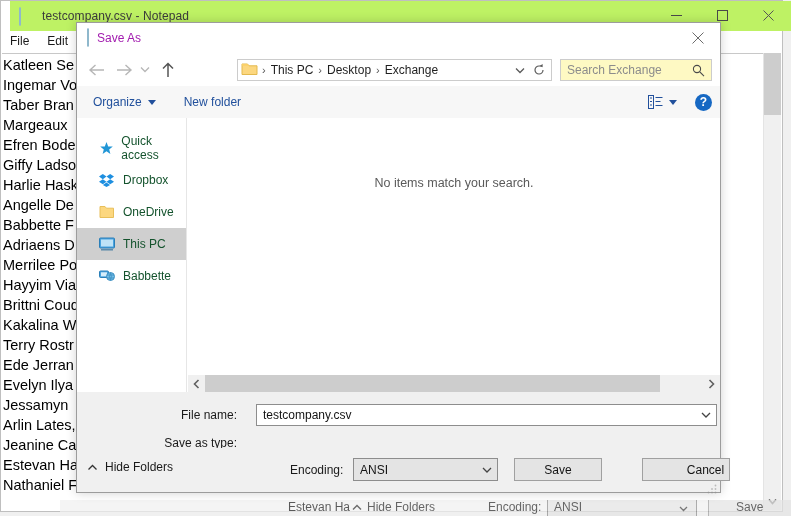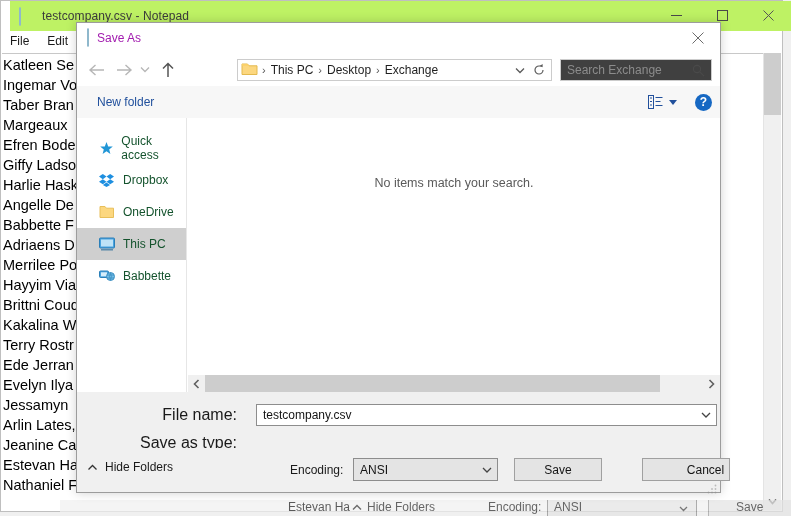--- a/index.html
+++ b/index.html
@@ -193,21 +193,21 @@
     position: absolute; right: 22px; top: 0; height: 20px;
     display: flex; align-items: center; padding: 0 4px;
   }
   #addr-refresh {
     position: absolute; right: 2px; top: 0; height: 20px;
     display: flex; align-items: center; padding: 0 4px;
   }
   #searchbox {
     position: absolute; left: 483px; top: 6px;
     width: 152px; height: 22px;
-    background: #404040;
+    background: #fef9c3;
     border: 1px solid #cccccc;
     box-sizing: border-box;
     display: flex; align-items: center;
   }
   #search-placeholder {
     font-size: 12px; color: #8c8c8c; margin-left: 6px;
     flex: 1;
   }
   #search-icon-wrap { margin-right: 6px; display:flex; }
 
@@ -317,21 +317,21 @@
   }
 
   
   #dlg-form {
     position: absolute; left: 0; top: 369px;
     width: 100%; height: 58px;
     background: #f0f0f0;
   }
   .form-label {
     position: absolute;
-    font-size: 16px; color: #1a1a1a;
+    font-size: 12px; color: #1a1a1a;
     text-align: right;
     line-height: 22px;
   }
   #lbl-filename { left: 40px; top: 12px; width: 120px; }
   #lbl-savetype { left: 40px; top: 40px; width: 120px; }
   .combo {
     position: absolute;
     height: 22px;
     border: 1px solid #8d8d8d;
     box-sizing: border-box;
@@ -540,20 +540,28 @@
         <span id="search-icon-wrap">
           <svg width="13" height="13" viewBox="0 0 13 13">
               <circle cx="5" cy="5" r="3.6" fill="none" stroke="#4a4a4a" stroke-width="1.1"></circle>
               <line x1="7.8" y1="7.8" x2="12" y2="12.2" stroke="#4a4a4a" stroke-width="1.1"></line>
             </svg>
         </span>
       </div>
     </div>
 
     <div id="dlg-toolbar">
+      <span class="tb-item" id="tb-organize">
+        <span>Organize</span>
+        <span class="tb-caret">
+          <svg width="8" height="5" viewBox="0 0 8 5">
+              <path d="M0 0 L8 0 L4 5 Z" fill="#21509c"></path>
+            </svg>
+        </span>
+      </span>
       <span class="tb-item" id="tb-newfolder">
         <span>New folder</span>
       </span>
       <span id="tb-right">
         <span id="tb-viewmode">
           <svg width="15" height="14" viewBox="0 0 15 14">
             <rect x="0.5" y="0.5" width="5" height="13" fill="none" stroke="#21509c" stroke-width="1"></rect>
             <line x1="2" y1="3" x2="4" y2="3" stroke="#21509c" stroke-width="1"></line>
             <line x1="2" y1="6.5" x2="4" y2="6.5" stroke="#21509c" stroke-width="1"></line>
             <line x1="2" y1="10" x2="4" y2="10" stroke="#21509c" stroke-width="1"></line>

